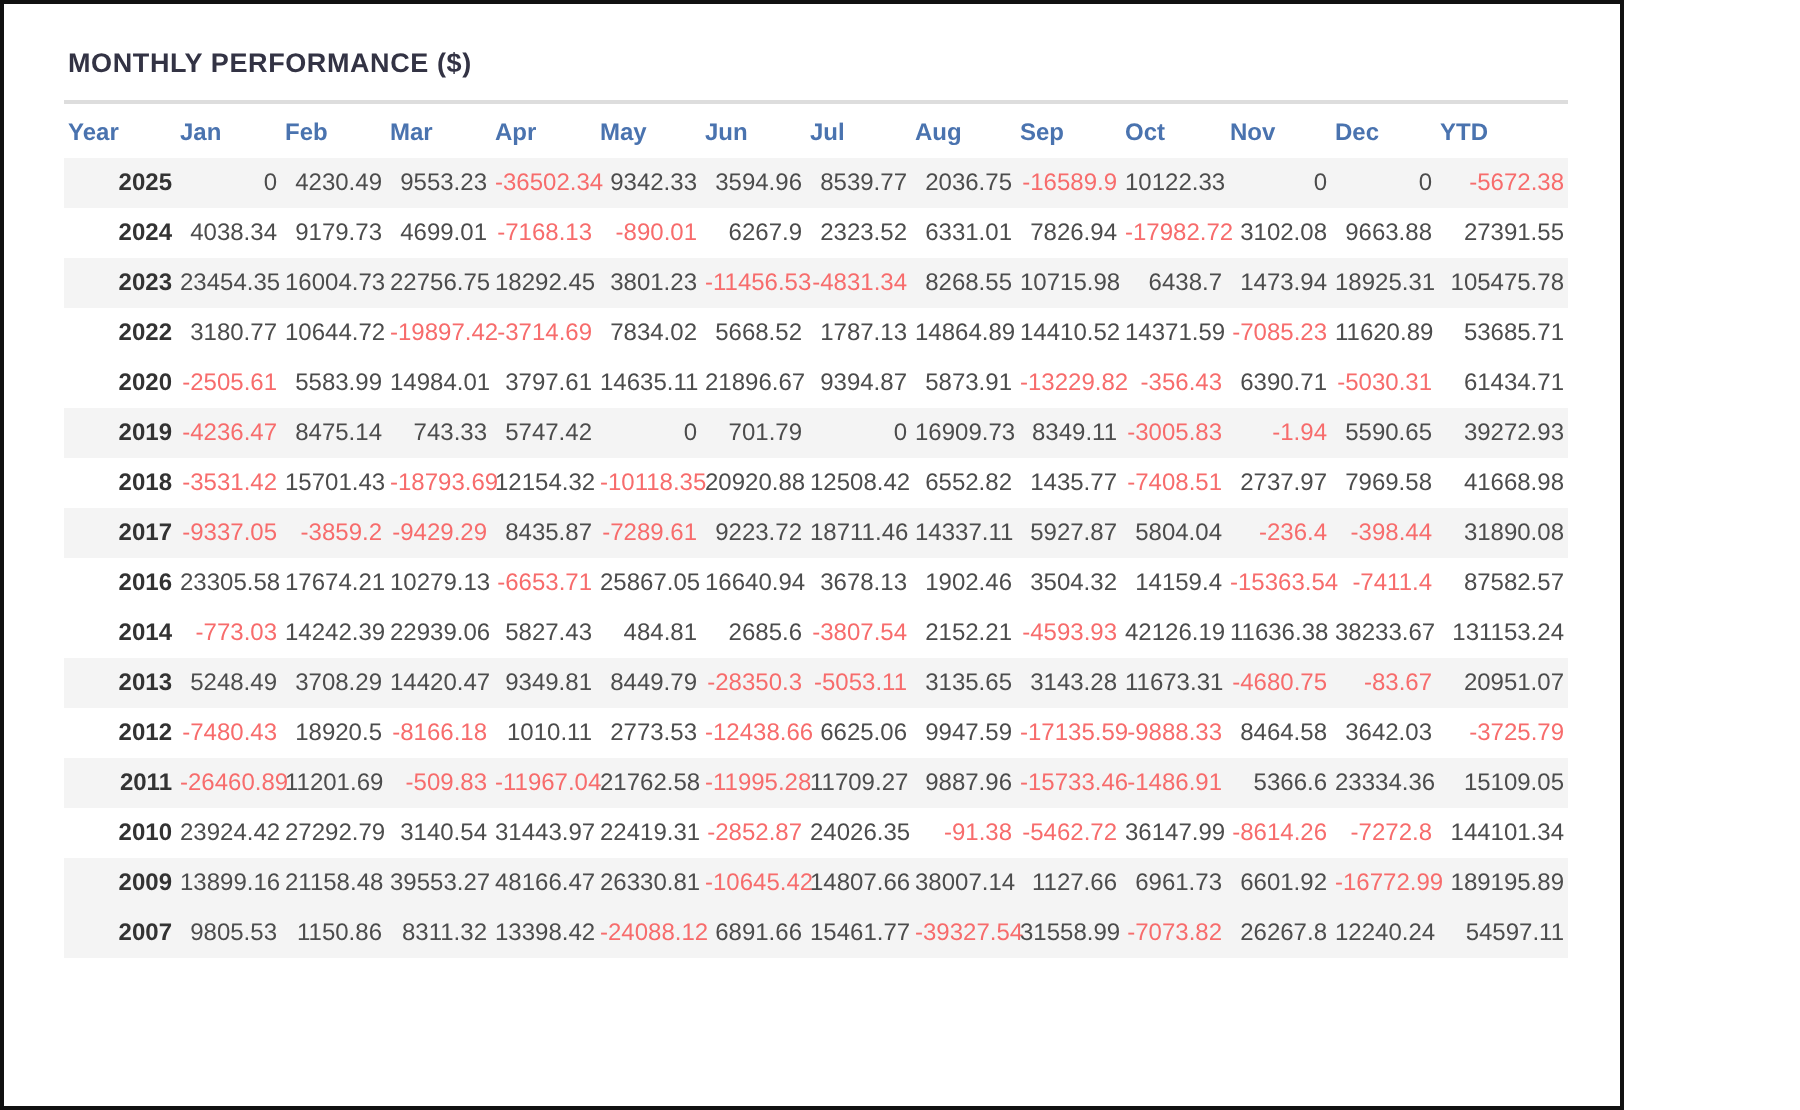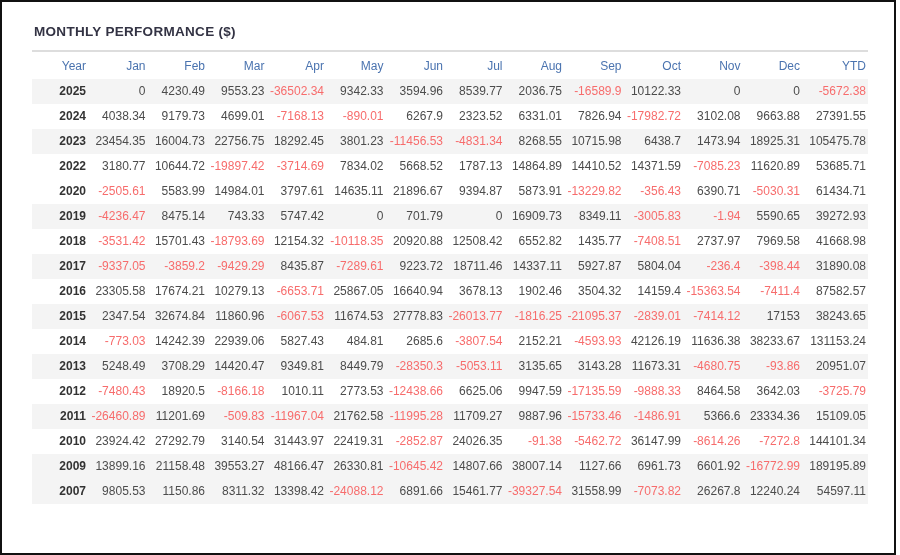--- a/index.html
+++ b/index.html
@@ -3,21 +3,21 @@
 <meta charset="utf-8">
 <style>
   html, body { margin: 0; padding: 0; background: #ffffff; }
   body {
     width: 900px; height: 555px;
     font-family: "Liberation Sans", sans-serif;
     box-sizing: border-box;
     overflow: hidden;
   }
   .frame {
-    width: 896px; height: 555px;
+    width: 812px; height: 555px;
     box-sizing: border-box;
     border: 2px solid #111111;
     background: #ffffff;
     padding: 16px 26px 0 30px;
   }
   .page-title {
     font-size: 13.5px;
     font-weight: bold;
     color: #333344;
     letter-spacing: 0.3px;
@@ -29,22 +29,22 @@
     margin: 11px 0 0 0;
   }
   table.perf {
     width: 100%;
     border-collapse: collapse;
     table-layout: fixed;
     font-size: 12px;
   }
   table.perf th {
     color: #4a73af;
-    font-weight: normal;
-    text-align: right;
+    font-weight: bold;
+    text-align: left;
     padding: 7px 2px 6px 2px;
     white-space: nowrap;
   }
   table.perf td {
     color: #4c4c4c;
     text-align: right;
     padding: 5px 2px;
     white-space: nowrap;
     line-height: 15px;
   }
@@ -234,36 +234,20 @@
           <td>25867.05</td>
           <td>16640.94</td>
           <td>3678.13</td>
           <td>1902.46</td>
           <td>3504.32</td>
           <td>14159.4</td>
           <td class="neg">-15363.54</td>
           <td class="neg">-7411.4</td>
           <td>87582.57</td>
         </tr>
-        <tr class="stripe">
-          <td class="year">2015</td>
-          <td>2347.54</td>
-          <td>32674.84</td>
-          <td>11860.96</td>
-          <td class="neg">-6067.53</td>
-          <td>11674.53</td>
-          <td>27778.83</td>
-          <td class="neg">-26013.77</td>
-          <td class="neg">-1816.25</td>
-          <td class="neg">-21095.37</td>
-          <td class="neg">-2839.01</td>
-          <td class="neg">-7414.12</td>
-          <td>17153</td>
-          <td>38243.65</td>
-        </tr>
         <tr>
           <td class="year">2014</td>
           <td class="neg">-773.03</td>
           <td>14242.39</td>
           <td>22939.06</td>
           <td>5827.43</td>
           <td>484.81</td>
           <td>2685.6</td>
           <td class="neg">-3807.54</td>
           <td>2152.21</td>
@@ -279,21 +263,21 @@
           <td>3708.29</td>
           <td>14420.47</td>
           <td>9349.81</td>
           <td>8449.79</td>
           <td class="neg">-28350.3</td>
           <td class="neg">-5053.11</td>
           <td>3135.65</td>
           <td>3143.28</td>
           <td>11673.31</td>
           <td class="neg">-4680.75</td>
-          <td class="neg">-93.86</td>
+          <td class="neg">-83.67</td>
           <td>20951.07</td>
         </tr>
         <tr>
           <td class="year">2012</td>
           <td class="neg">-7480.43</td>
           <td>18920.5</td>
           <td class="neg">-8166.18</td>
           <td>1010.11</td>
           <td>2773.53</td>
           <td class="neg">-12438.66</td>

